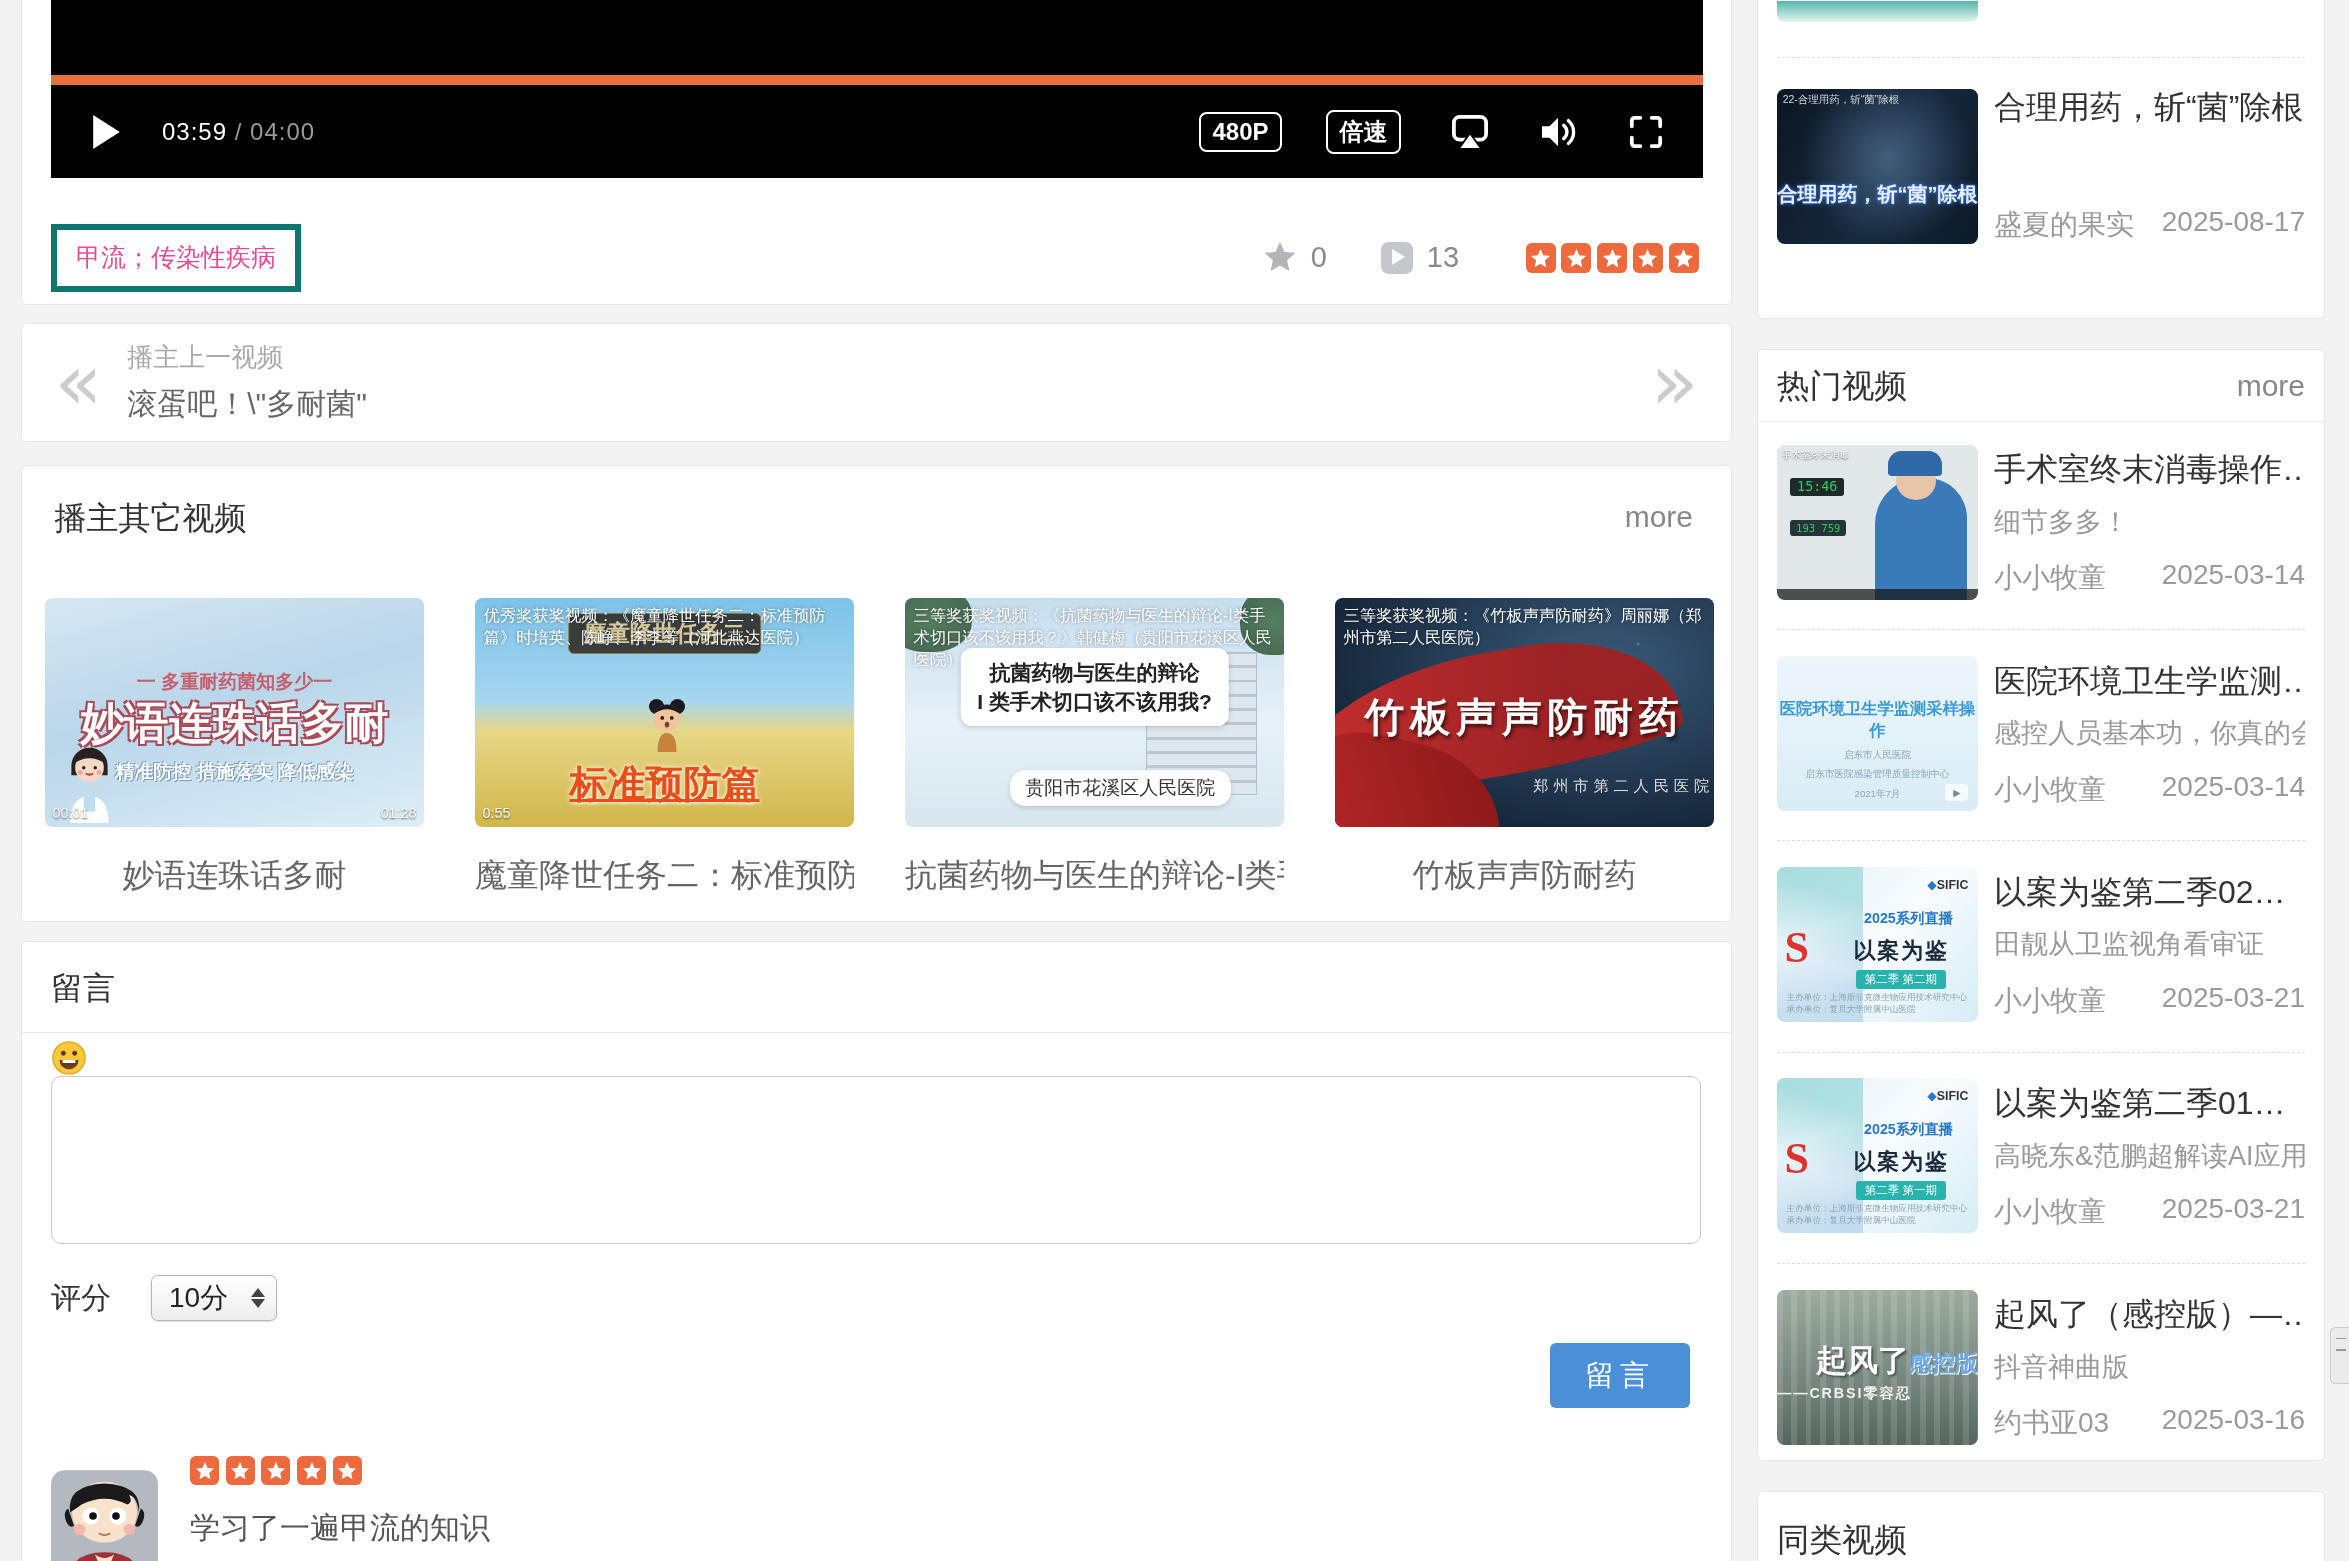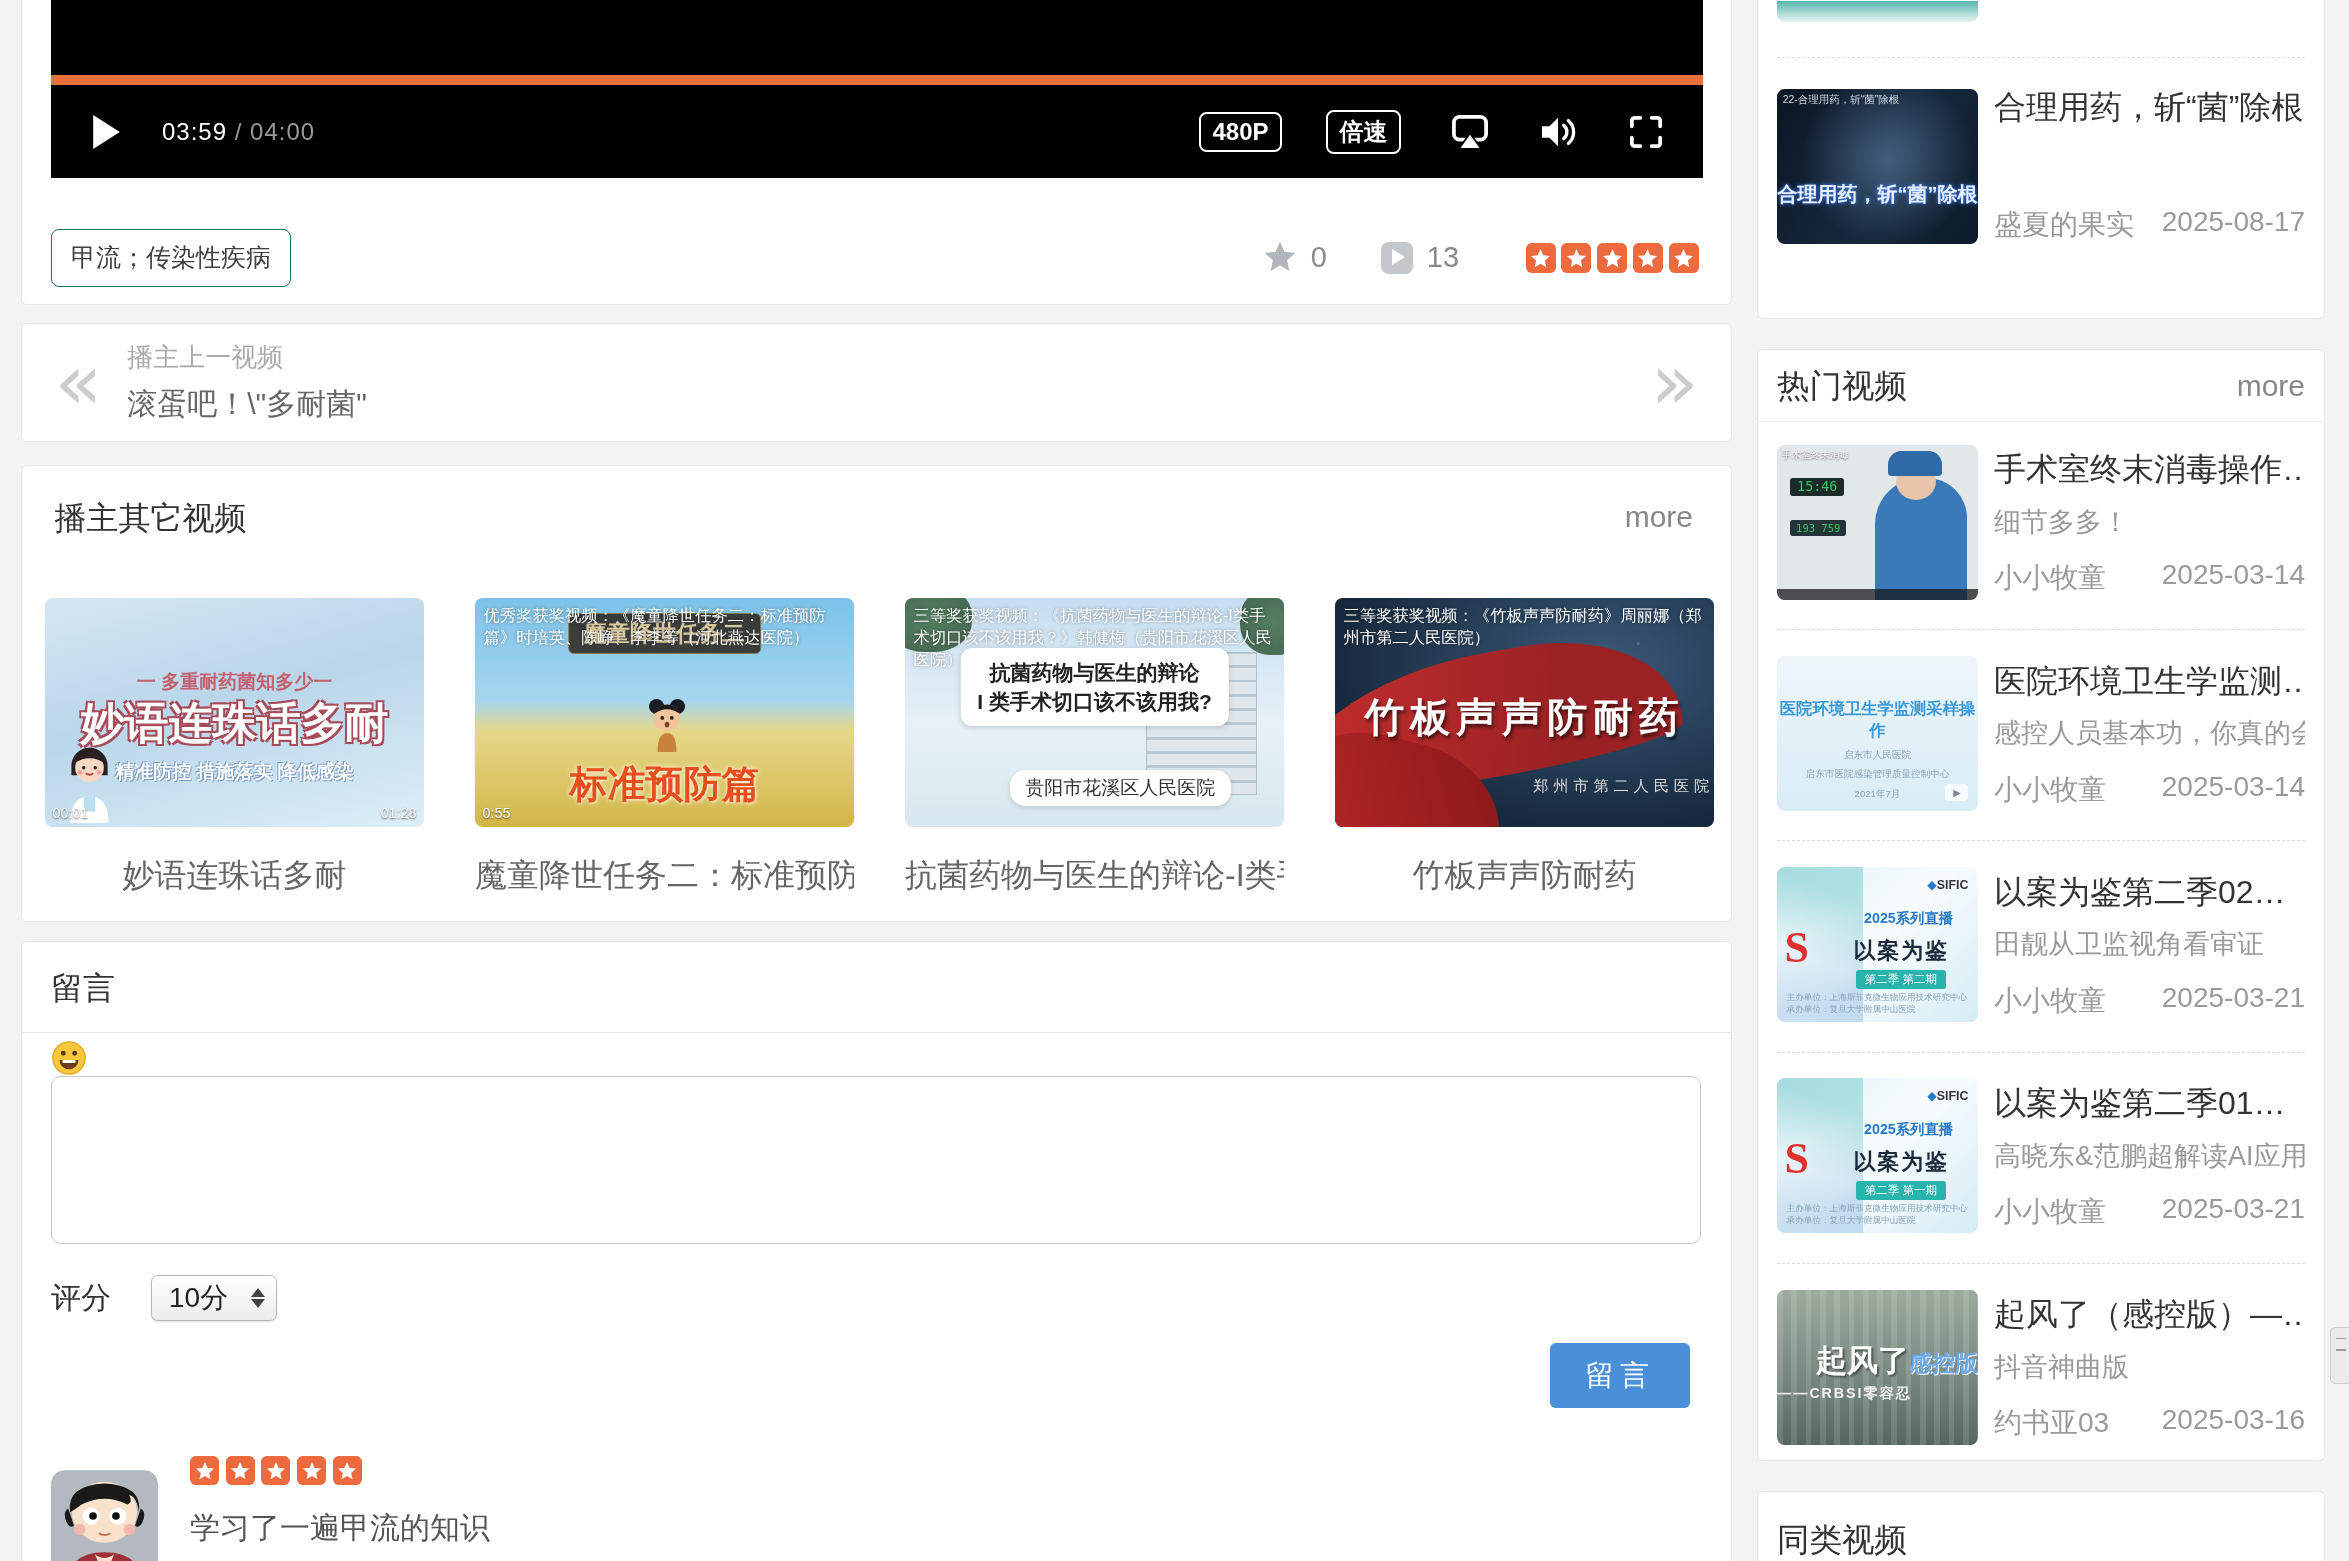--- a/index.html
+++ b/index.html
@@ -14,21 +14,21 @@
   .progress-fill { width:100%; height:100%; background:#e8703c; }
   .controls { position:absolute; left:0; top:94px; right:0; bottom:0; display:flex; align-items:center; padding:0 40px; }
   .play-btn svg { display:block; }
   .time { margin-left:40px; font-size:24px; color:#fff; letter-spacing:1px; }
   .time .dur { color:#999; }
   .ctrl-spacer { flex:1; }
   .pill-btn { border:2.9px solid #fff; border-radius:7.6px; color:#fff; font-weight:bold; padding:3.8px 11.5px; font-size:24px; margin-left:44px; }
   .icon-btn { margin-left:50px; display:flex; align-items:center; }
 
   .meta-row { position:absolute; left:29px; right:32.5px; top:237px; height:59px; display:flex; align-items:center; }
-  .tag-box { border:1px solid #0f766e; border-radius:8px; color:#404040; font-size:25px; padding:11.5px 19px; }
+  .tag-box { border:6px solid #0f766e; border-radius:0; color:#ec4899; font-size:25px; padding:11.5px 19px; }
   .stats { margin-left:auto; display:flex; align-items:center; }
   .stat-num { font-size:29px; color:#8a8a8a; margin-left:13.4px; }
   .play-badge { width:32.5px; height:32.5px; border-radius:7.6px; background:#c4c8cc; margin-left:54px; position:relative; }
   .play-badge:after { content:""; position:absolute; left:11.5px; top:7.6px; border-left:13.4px solid #fff; border-top:8.6px solid transparent; border-bottom:8.6px solid transparent; }
   .star-row { display:flex; margin-left:61px; }
   .star-badge { width:30px; height:30px; border-radius:5.7px; background:#ed6a3e; margin-left:5.7px; display:flex; align-items:center; justify-content:center; }
 
   
   .pager-card { left:21px; top:323px; width:1711px; height:119px; display:flex; align-items:center; justify-content:space-between; padding:0 32.5px; }
   .pager-side { display:flex; align-items:center; gap:25px; cursor:pointer; }
@@ -51,21 +51,21 @@
 
   .thumb.t1 { background:linear-gradient(165deg,#d6e7f3,#b9d6ea 45%,#ddeef7); }
   .t1-line1 { position:absolute; top:71px; width:100%; text-align:center; font-size:19px; font-weight:bold; color:#c4606e; }
   .t1-line2 { position:absolute; top:96px; width:100%; text-align:center; font-size:44px; font-weight:bold; color:#fff; text-shadow:1.9px 1.9px 0 #a84a58,-1.9px 1.9px 0 #a84a58,1.9px -1.9px 0 #a84a58,-1.9px -1.9px 0 #a84a58; }
   .t1-line3 { position:absolute; top:161px; width:100%; text-align:center; font-size:19px; font-weight:bold; color:#fff; text-shadow:1px 1px 0 #7a9ac0,-1px -1px 0 #7a9ac0; }
   .t1-doc { position:absolute; left:13.4px; bottom:0; }
 
   .thumb.t2 { background:linear-gradient(#7cc2e9 0%,#a6d6ef 45%,#e6d788 58%,#d2b648 100%); }
   .t2-banner { position:absolute; top:15.3px; left:50%; transform:translateX(-50%); background:rgba(40,30,20,.82); border:1.9px solid #8a7a50; border-radius:5.7px; padding:3.8px 15.3px; color:#d8c8a0; font-size:23px; font-weight:bold; white-space:nowrap; }
   .t2-girl { position:absolute; left:170px; top:99px; }
-  .t2-line2 { position:absolute; bottom:17px; width:100%; text-align:center; font-size:38px; font-weight:bold; color:#e84d1c; text-shadow:1.9px 1.9px 0 #fff3,0 0 5.7px #fff; }
+  .t2-line2 { position:absolute; bottom:17px; width:100%; text-align:center; font-size:38px; font-weight:bold; color:#e84d1c; text-shadow:1.9px 1.9px 0 #fff3,0 0 5.7px #fff;text-decoration:underline; }
 
   .thumb.t3 { background:linear-gradient(#c6def0,#e7f1f8 55%,#d7e7ef); }
   .t3-tree { position:absolute; width:86px; height:67px; border-radius:45%; background:radial-gradient(#3f6e47,#2b4d34); opacity:.85; }
   .t3-tree.l { left:-19px; top:-13.4px; } .t3-tree.r { right:-23px; top:-9.6px; width:67px; }
   .t3-bldg { position:absolute; right:27px; top:54px; width:111px; height:143px; background:repeating-linear-gradient(0deg,#dde7ed 0 11.5px,#b9c8d2 11.5px 14.3px); border:1px solid #b0c0ca; }
   .t3-bubble { position:absolute; left:50%; top:50px; transform:translateX(-50%); background:#fff; border-radius:11.5px; padding:9.6px 17px; text-align:center; font-weight:bold; color:#222; font-size:21px; line-height:1.4; white-space:nowrap; box-shadow:0 1.9px 5.7px rgba(0,0,0,.15); }
   .t3-footer { position:absolute; left:105px; bottom:21px; background:#fff; border-radius:15.3px; padding:4.8px 15.3px; color:#333; font-size:19px; box-shadow:0 1.9px 4.8px rgba(0,0,0,.15); white-space:nowrap; }
 
   .thumb.t4 { background:radial-gradient(ellipse at 70% 30%,#3a5a7a,#182a3e 70%,#121e2e); }
   .t4-ribbon { position:absolute; left:-57px; top:57px; width:401px; height:124px; background:linear-gradient(100deg,#d23030,#a02020 70%); border-radius:60% 40% 50% 50% / 100% 80% 20% 10%; transform:rotate(-10deg); opacity:.95; }

